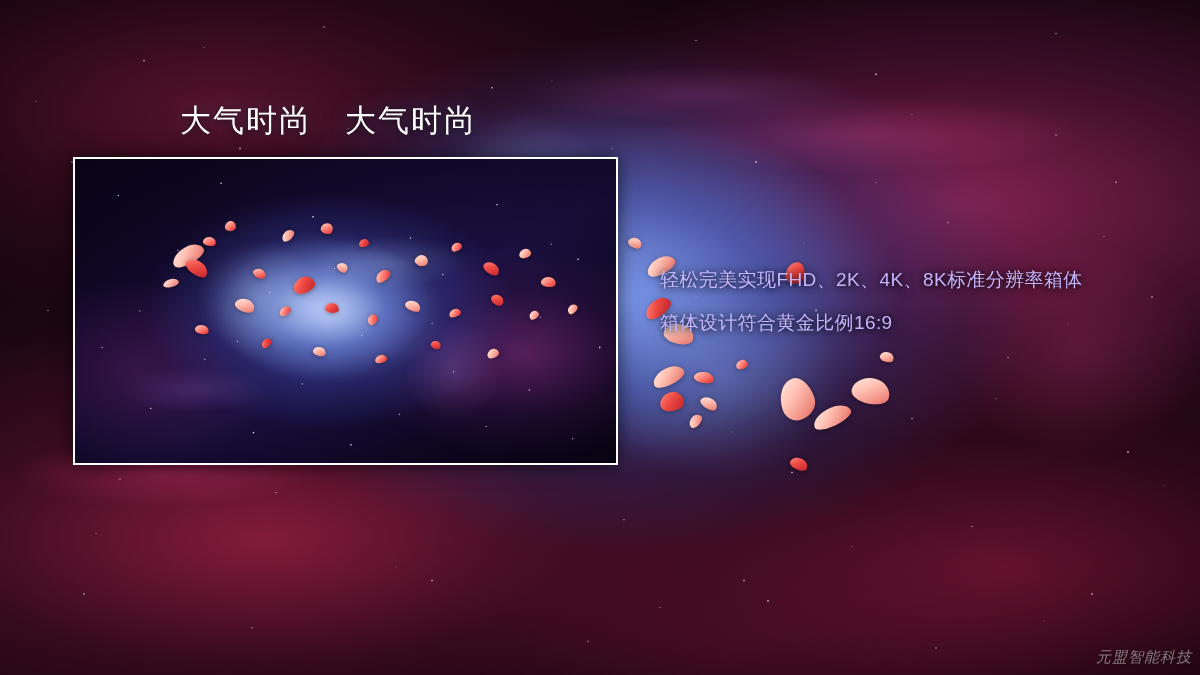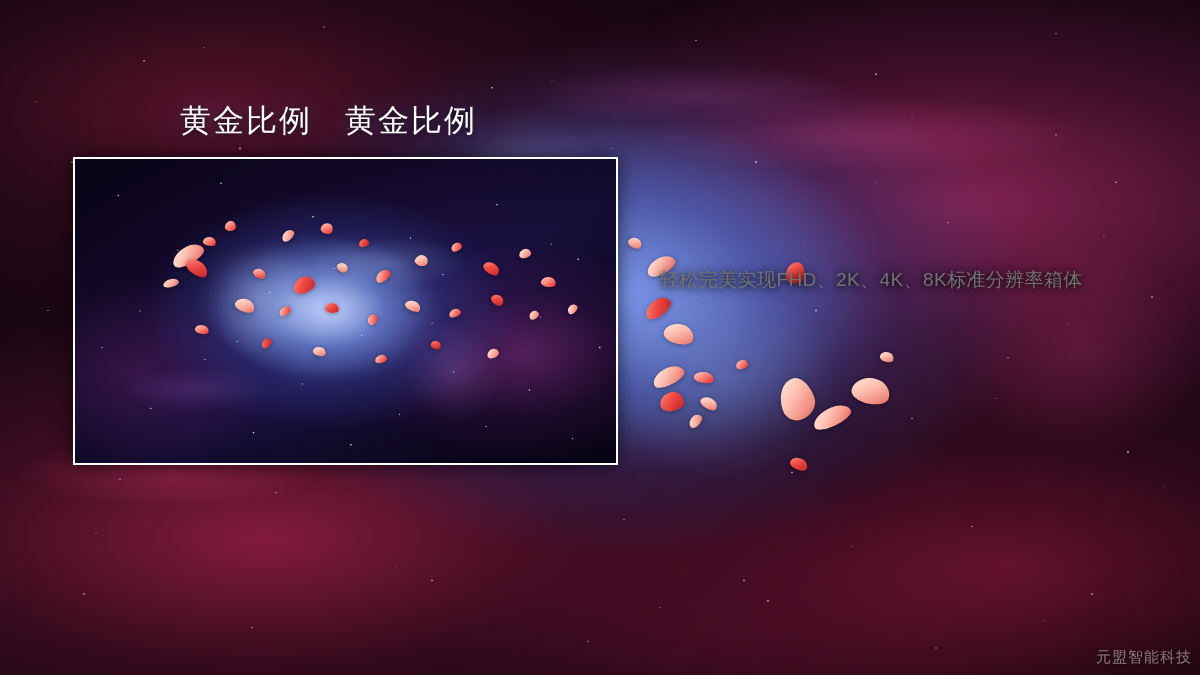--- a/index.html
+++ b/index.html
@@ -225,34 +225,35 @@
 
   
   .body-copy{
     position:absolute;
     left:660px; top:258px;
     width:500px;
   }
   .copy-line{
     font-size:19px;
     line-height:43px;
-    color:#737373;
+    color:#c4b5fd;
     letter-spacing:.4px;
     white-space:nowrap;
     text-shadow:0 1px 6px rgba(0,0,0,.85), 0 0 14px rgba(0,0,0,.5);
   }
 
   
   .watermark{
     position:absolute;
     right:8px; bottom:8px;
     font-size:15px;
     letter-spacing:1px;
     color:rgba(214,204,210,.58);
     text-shadow:0 1px 3px rgba(0,0,0,.6);
+    font-style:italic;
   }
 </style>
 </head>
 <body>
 
 <div id="slide">
 
   <div class="space-base"></div>
   <div class="neb-wisp"></div>
   <div class="stars s1"></div>
@@ -271,21 +272,21 @@
       <div class="petal pale" style="left: 688px; top: 416px; width: 15px; height: 10px; transform: rotate(-44deg);"></div>
       <div class="petal pale" style="left: 780px; top: 378px; width: 34px; height: 42px; transform: rotate(-18deg);"></div>
       <div class="petal pale" style="left: 812px; top: 408px; width: 40px; height: 18px; transform: rotate(-24deg);"></div>
       <div class="petal pale" style="left: 852px; top: 378px; width: 38px; height: 26px; transform: rotate(16deg);"></div>
       <div class="petal deep" style="left: 790px; top: 458px; width: 18px; height: 12px; transform: rotate(28deg);"></div>
       <div class="petal" style="left: 736px; top: 360px; width: 12px; height: 9px; transform: rotate(-12deg);"></div>
       <div class="petal pale" style="left: 880px; top: 352px; width: 14px; height: 10px; transform: rotate(22deg);"></div>
       <div class="petal pale" style="left: 628px; top: 238px; width: 14px; height: 10px; transform: rotate(30deg);"></div>
     </div>
 
-  <div class="slide-title">黄金比例　黄金比例</div>
+  <div class="slide-title">大气时尚　大气时尚</div>
 
   <div class="panel">
     <div class="panel-scene"></div>
     <div class="panel-wisp"></div>
     <div class="panel-stars"></div>
     <div id="panel-petals">
         <div class="petal pale" style="left: 96px; top: 88px; width: 34px; height: 17px; transform: rotate(-28deg);"></div>
         <div class="petal" style="left: 128px; top: 78px; width: 13px; height: 9px; transform: rotate(14deg);"></div>
         <div class="petal deep" style="left: 110px; top: 102px; width: 24px; height: 14px; transform: rotate(38deg);"></div>
         <div class="petal pale" style="left: 88px; top: 120px; width: 16px; height: 8px; transform: rotate(-12deg);"></div>
@@ -315,16 +316,17 @@
         <div class="petal" style="left: 300px; top: 196px; width: 12px; height: 8px; transform: rotate(-10deg);"></div>
         <div class="petal deep" style="left: 356px; top: 182px; width: 10px; height: 8px; transform: rotate(32deg);"></div>
         <div class="petal pale" style="left: 412px; top: 190px; width: 12px; height: 9px; transform: rotate(-20deg);"></div>
         <div class="petal" style="left: 466px; top: 118px; width: 15px; height: 10px; transform: rotate(12deg);"></div>
         <div class="petal pale" style="left: 492px; top: 146px; width: 11px; height: 8px; transform: rotate(-38deg);"></div>
       </div>
   </div>
 
   <div class="body-copy">
     <div class="copy-line">轻松完美实现FHD、2K、4K、8K标准分辨率箱体</div>
+    <div class="copy-line">箱体设计符合黄金比例16:9</div>
   </div>
 
   <div class="watermark">元盟智能科技</div>
 </div>
 
 </body></html>

